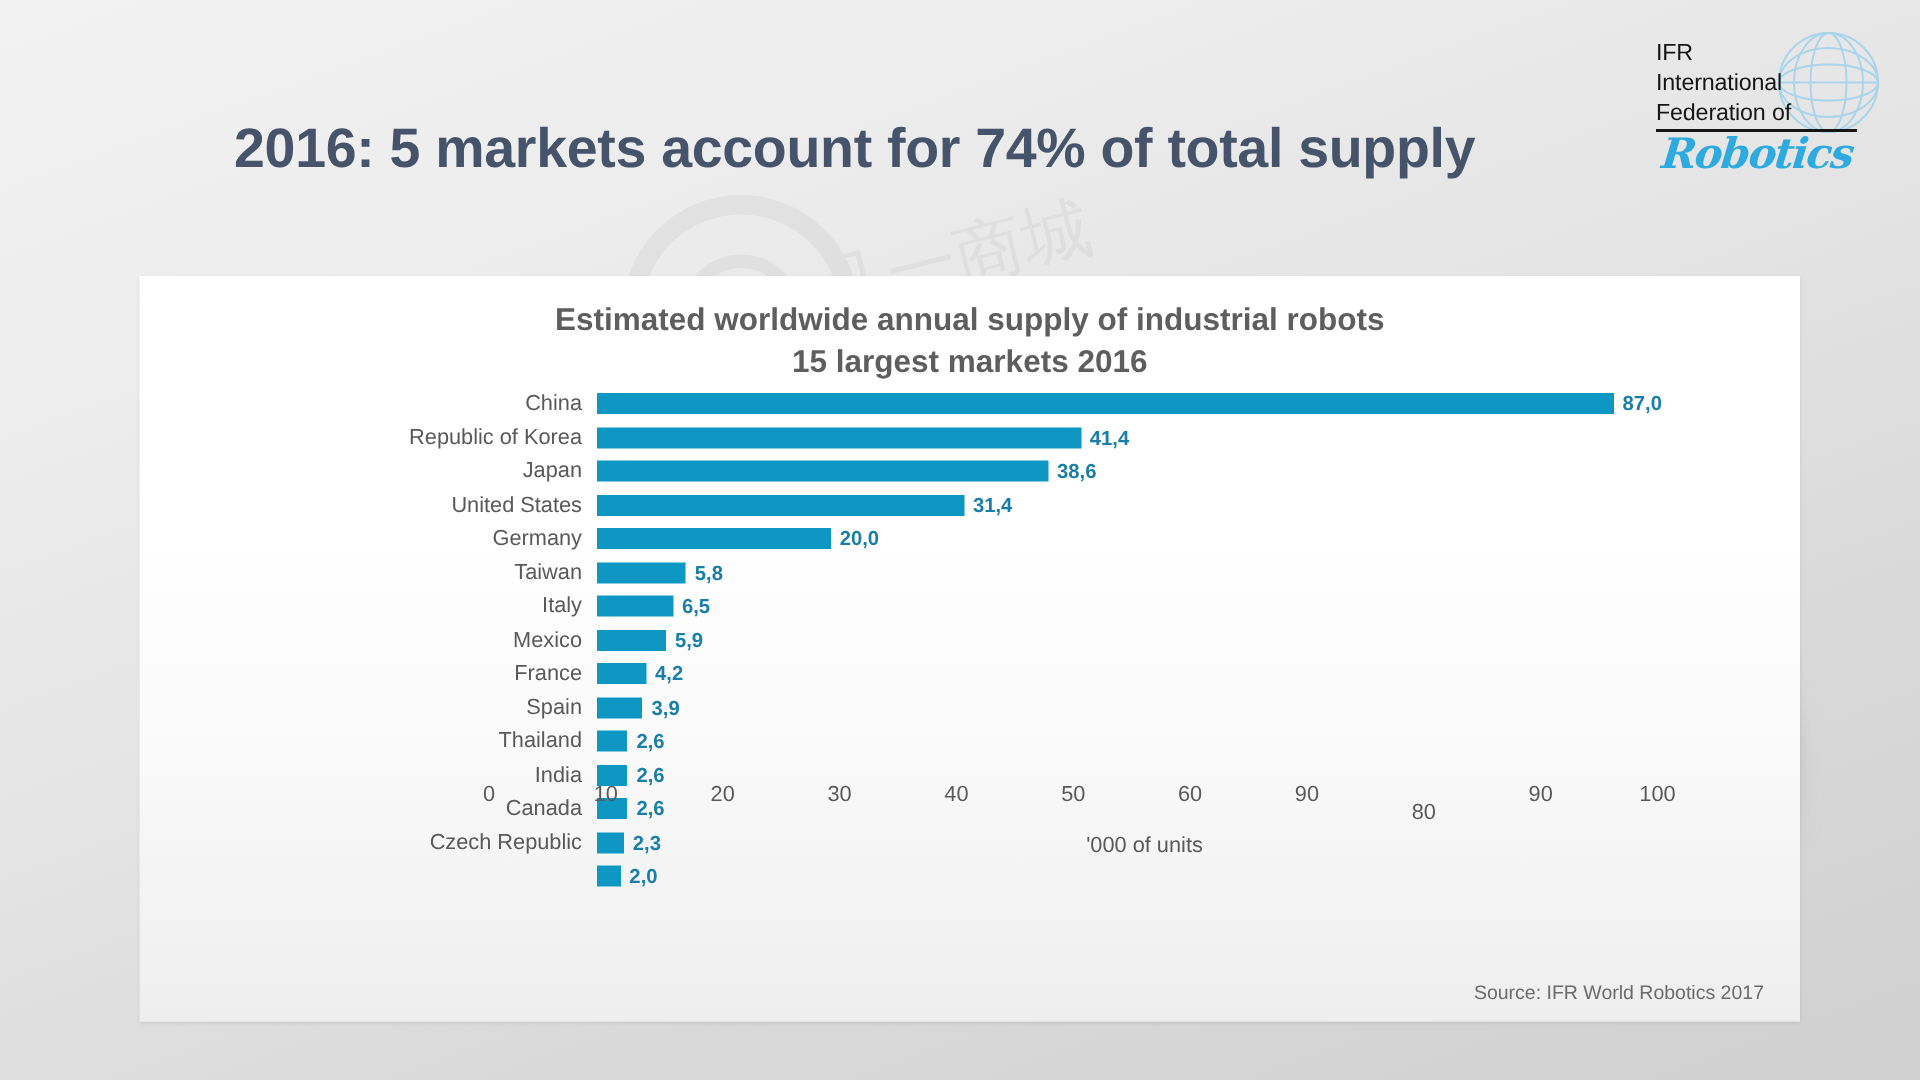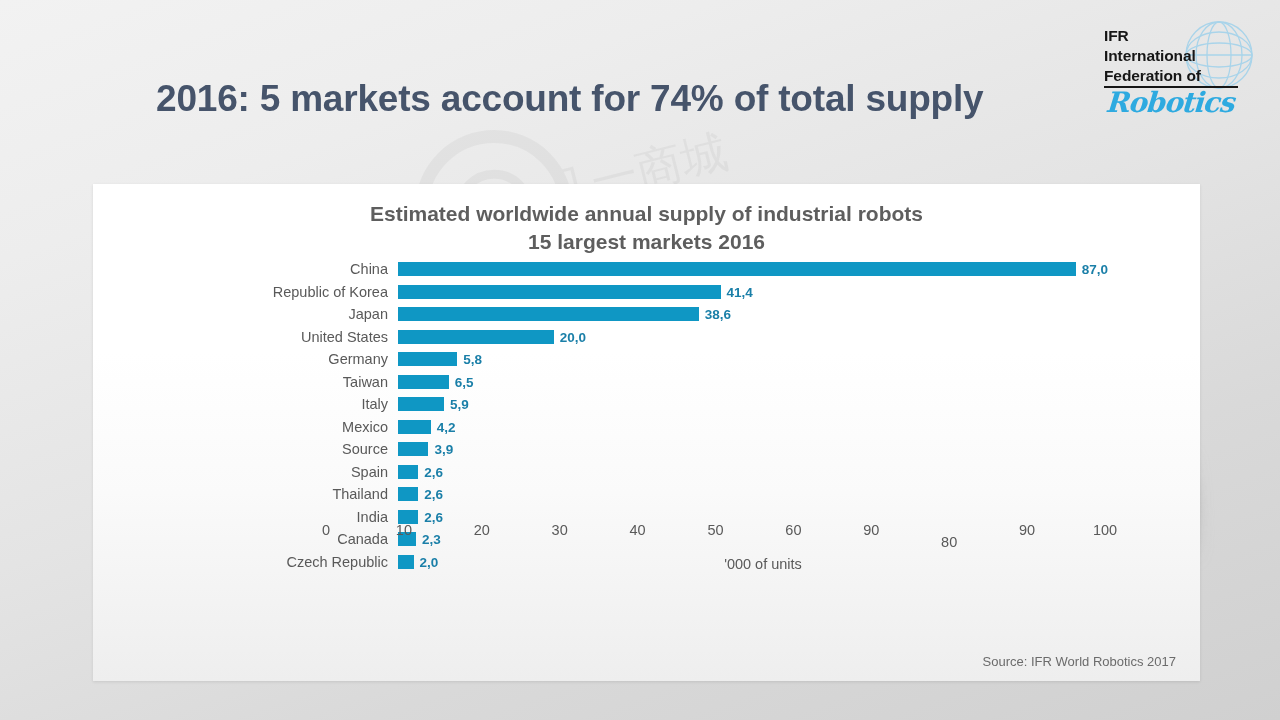--- a/index.html
+++ b/index.html
@@ -83,21 +83,21 @@
     right: 2px; top: 2px;
     width: 74px; height: 74px;
   }
   .logo-lines {
     position: absolute;
     left: 26px; top: 10px;
     width: 134px;
   }
   .logo-lines div {
     font-size: 15.5px;
-    font-weight: bold;
+    font-weight: normal;
     color: #161616;
     line-height: 1.28;
     letter-spacing: -.1px;
   }
   .logo-rule {
     position: absolute;
     left: 26px; top: 70px;
     width: 134px; height: 1.5px;
     background: #161616;
   }
@@ -276,21 +276,21 @@
         <div class="row">
           <span class="cat-label">Taiwan</span>
         </div>
         <div class="row">
           <span class="cat-label">Italy</span>
         </div>
         <div class="row">
           <span class="cat-label">Mexico</span>
         </div>
         <div class="row">
-          <span class="cat-label">Source</span>
+          <span class="cat-label">France</span>
         </div>
         <div class="row">
           <span class="cat-label">Spain</span>
         </div>
         <div class="row">
           <span class="cat-label">Thailand</span>
         </div>
         <div class="row">
           <span class="cat-label">India</span>
         </div>
@@ -306,20 +306,24 @@
           <div class="bar" style="width: 677.73px; background: rgb(15, 151, 196);"></div>
           <span class="bar-value" style="left: 683.73px; color: rgb(26, 127, 168);">87,0</span>
         </div>
         <div class="row">
           <div class="bar" style="width: 322.506px; background: rgb(15, 151, 196);"></div>
           <span class="bar-value" style="left: 328.506px; color: rgb(26, 127, 168);">41,4</span>
         </div>
         <div class="row">
           <div class="bar" style="width: 300.694px; background: rgb(15, 151, 196);"></div>
           <span class="bar-value" style="left: 306.694px; color: rgb(26, 127, 168);">38,6</span>
+        </div>
+        <div class="row">
+          <div class="bar" style="width: 244.606px; background: rgb(15, 151, 196);"></div>
+          <span class="bar-value" style="left: 250.606px; color: rgb(26, 127, 168);">31,4</span>
         </div>
         <div class="row">
           <div class="bar" style="width: 155.8px; background: rgb(15, 151, 196);"></div>
           <span class="bar-value" style="left: 161.8px; color: rgb(26, 127, 168);">20,0</span>
         </div>
         <div class="row">
           <div class="bar" style="width: 59.204px; background: rgb(15, 151, 196);"></div>
           <span class="bar-value" style="left: 65.204px; color: rgb(26, 127, 168);">5,8</span>
         </div>
         <div class="row">

